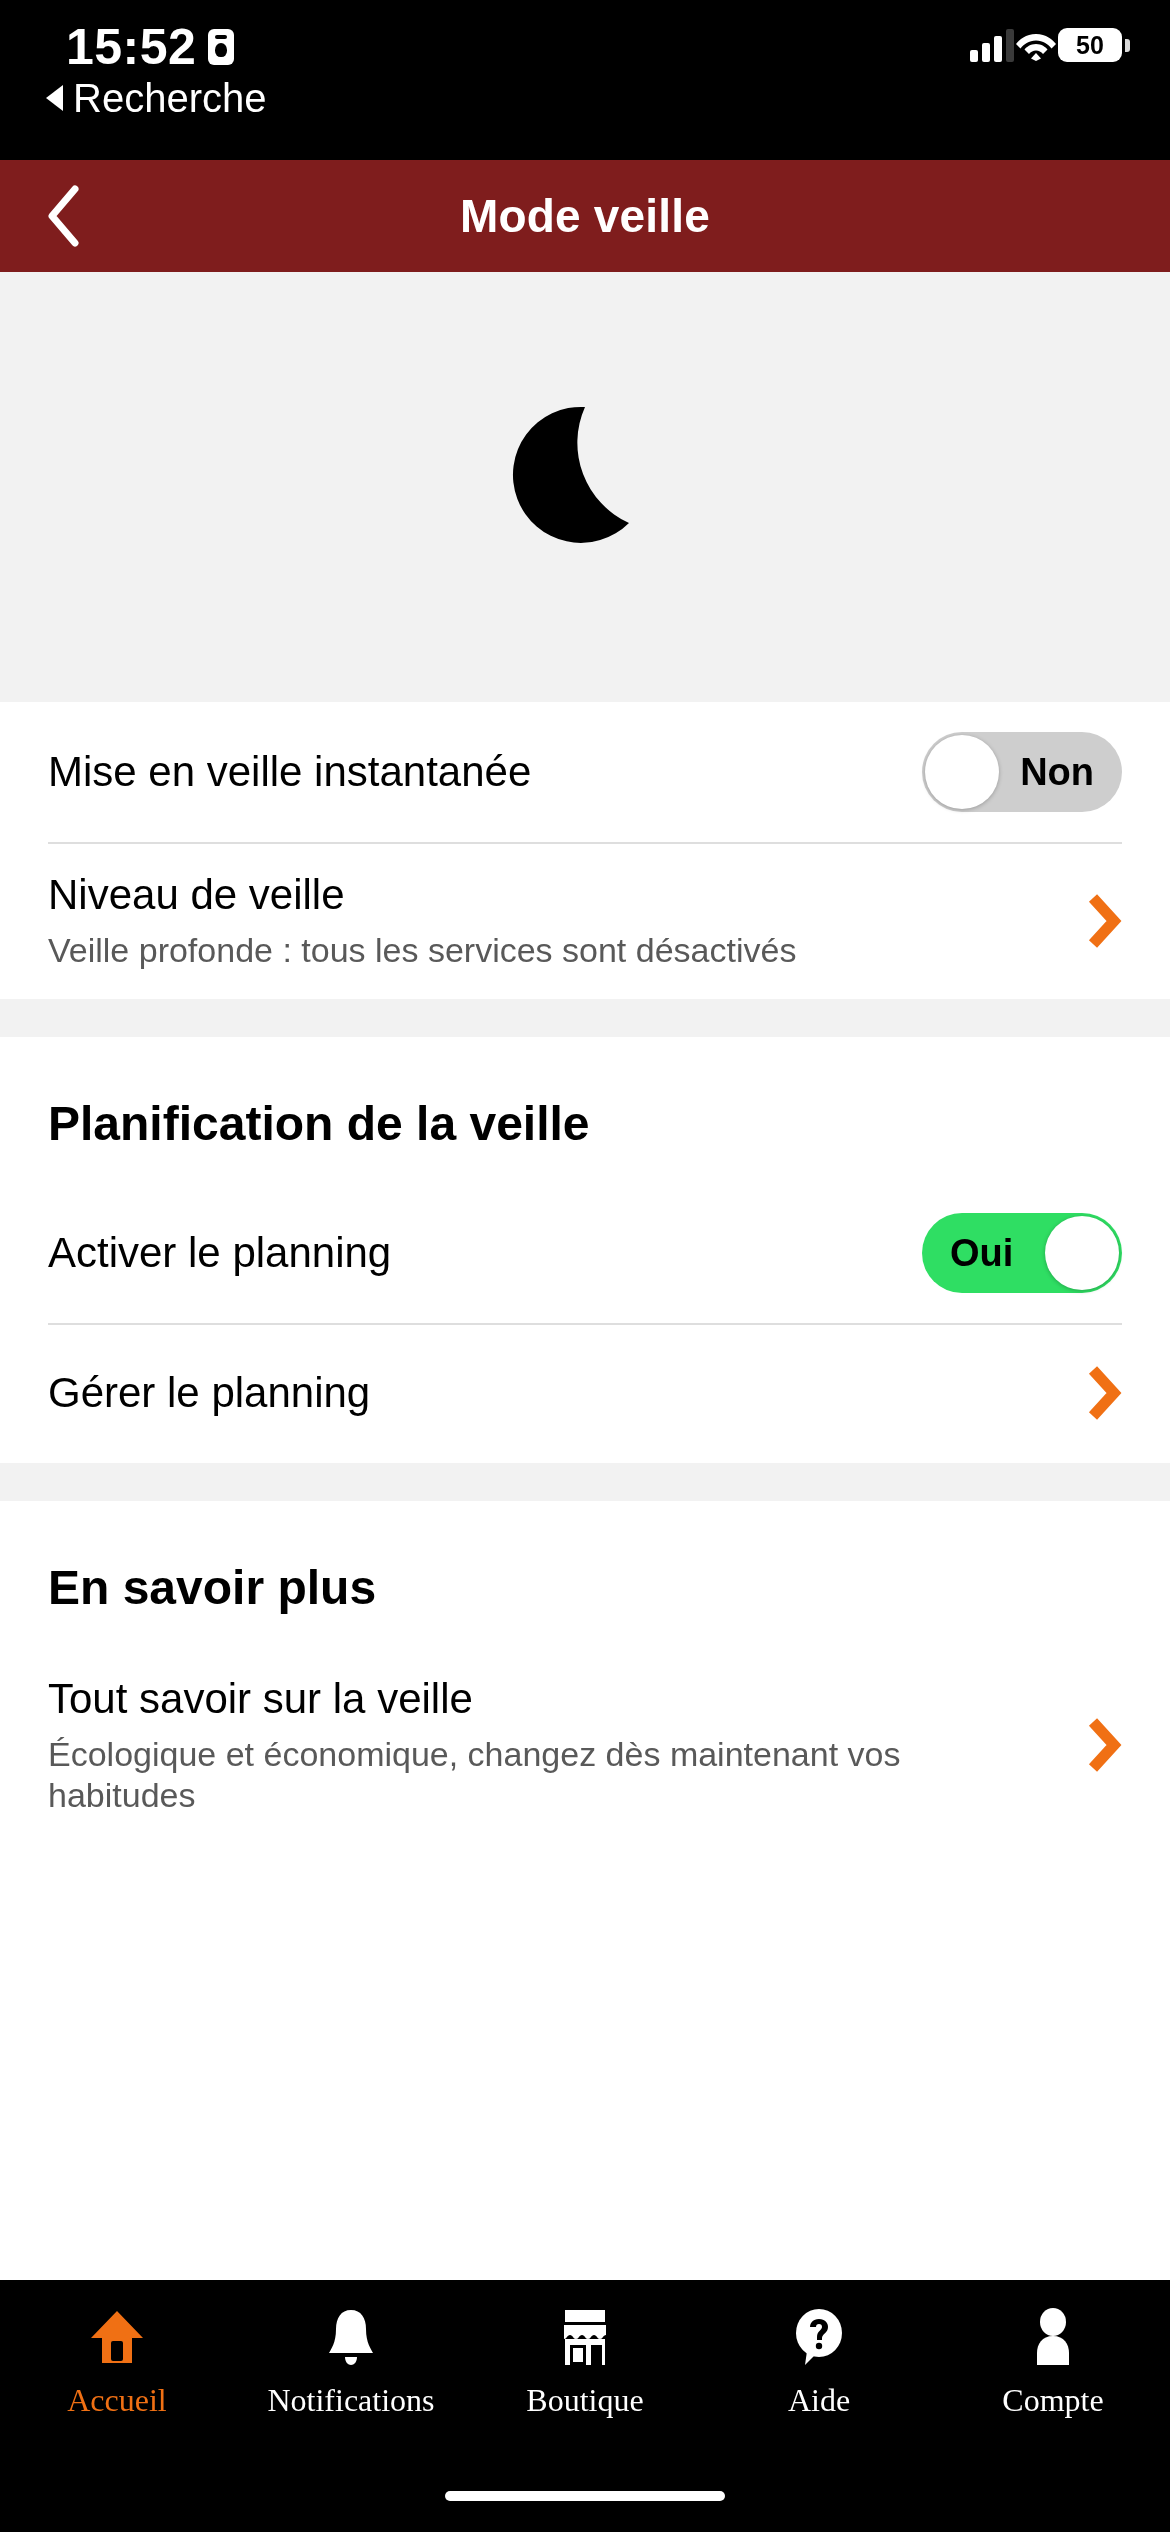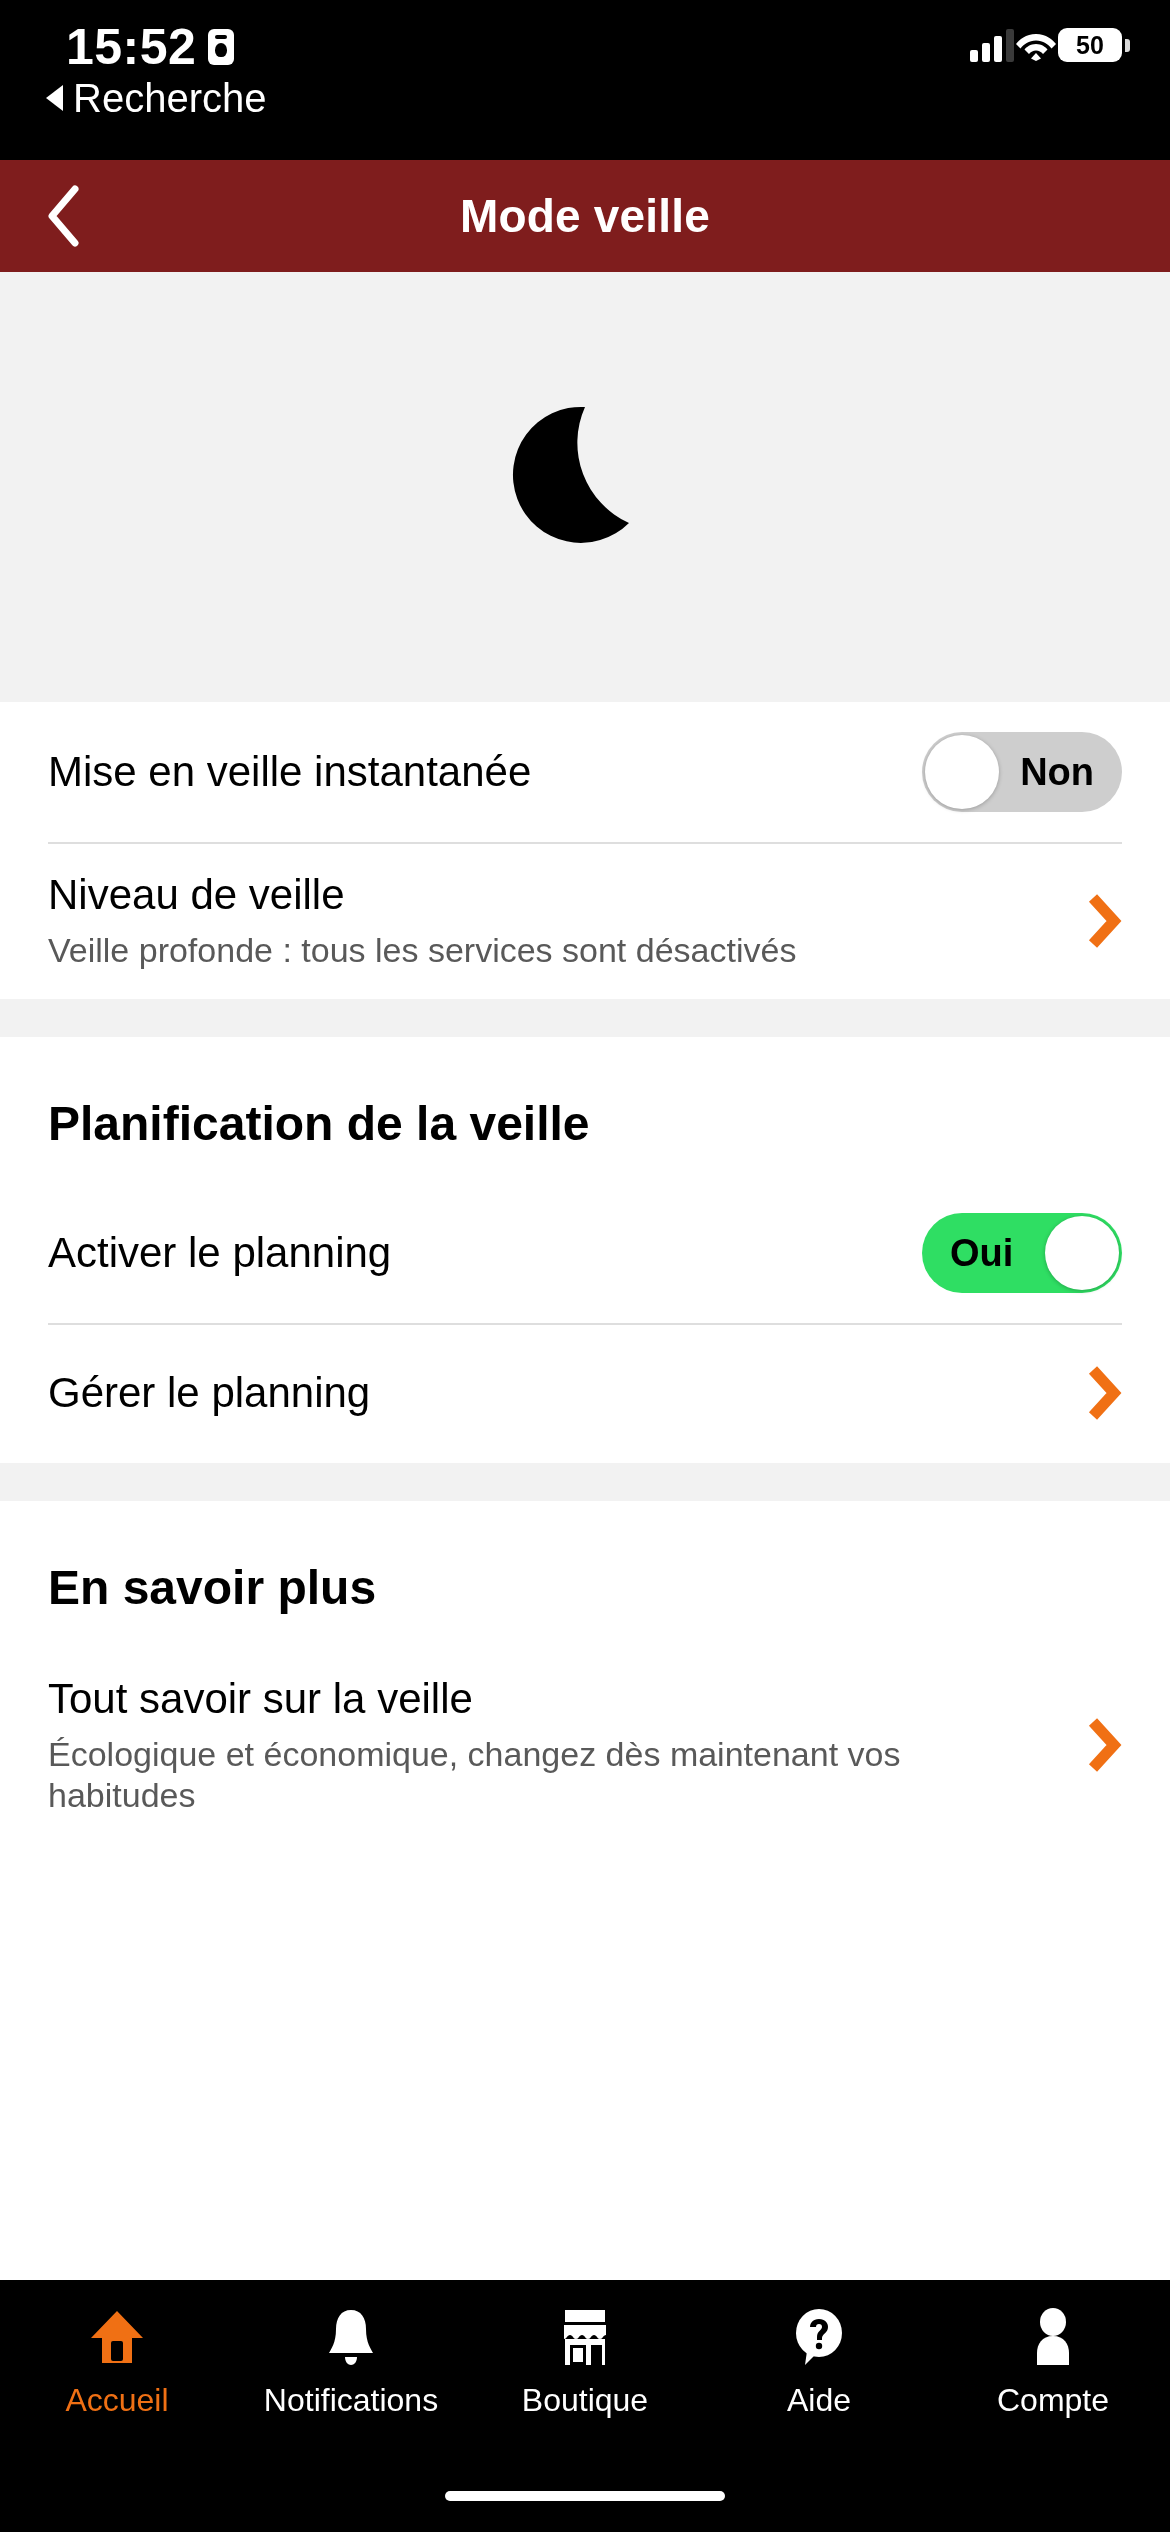--- a/index.html
+++ b/index.html
@@ -223,20 +223,21 @@
     line-height:1.2;
   }
 
   
   .tabbar {
     height:180px;
     background:#000000;
     flex:0 0 auto;
     display:flex; align-items:flex-start;
     padding-top:22px;
+    font-family:Liberation Serif, serif;
   }
   .tab {
     flex:1 1 0;
     display:flex; flex-direction:column; align-items:center; gap:12px;
     cursor:pointer;
   }
   .tab-icon { height:70px; display:flex; align-items:center; justify-content:center; }
   .tab-label {
     font-size:32px;
     color:#ffffff;

